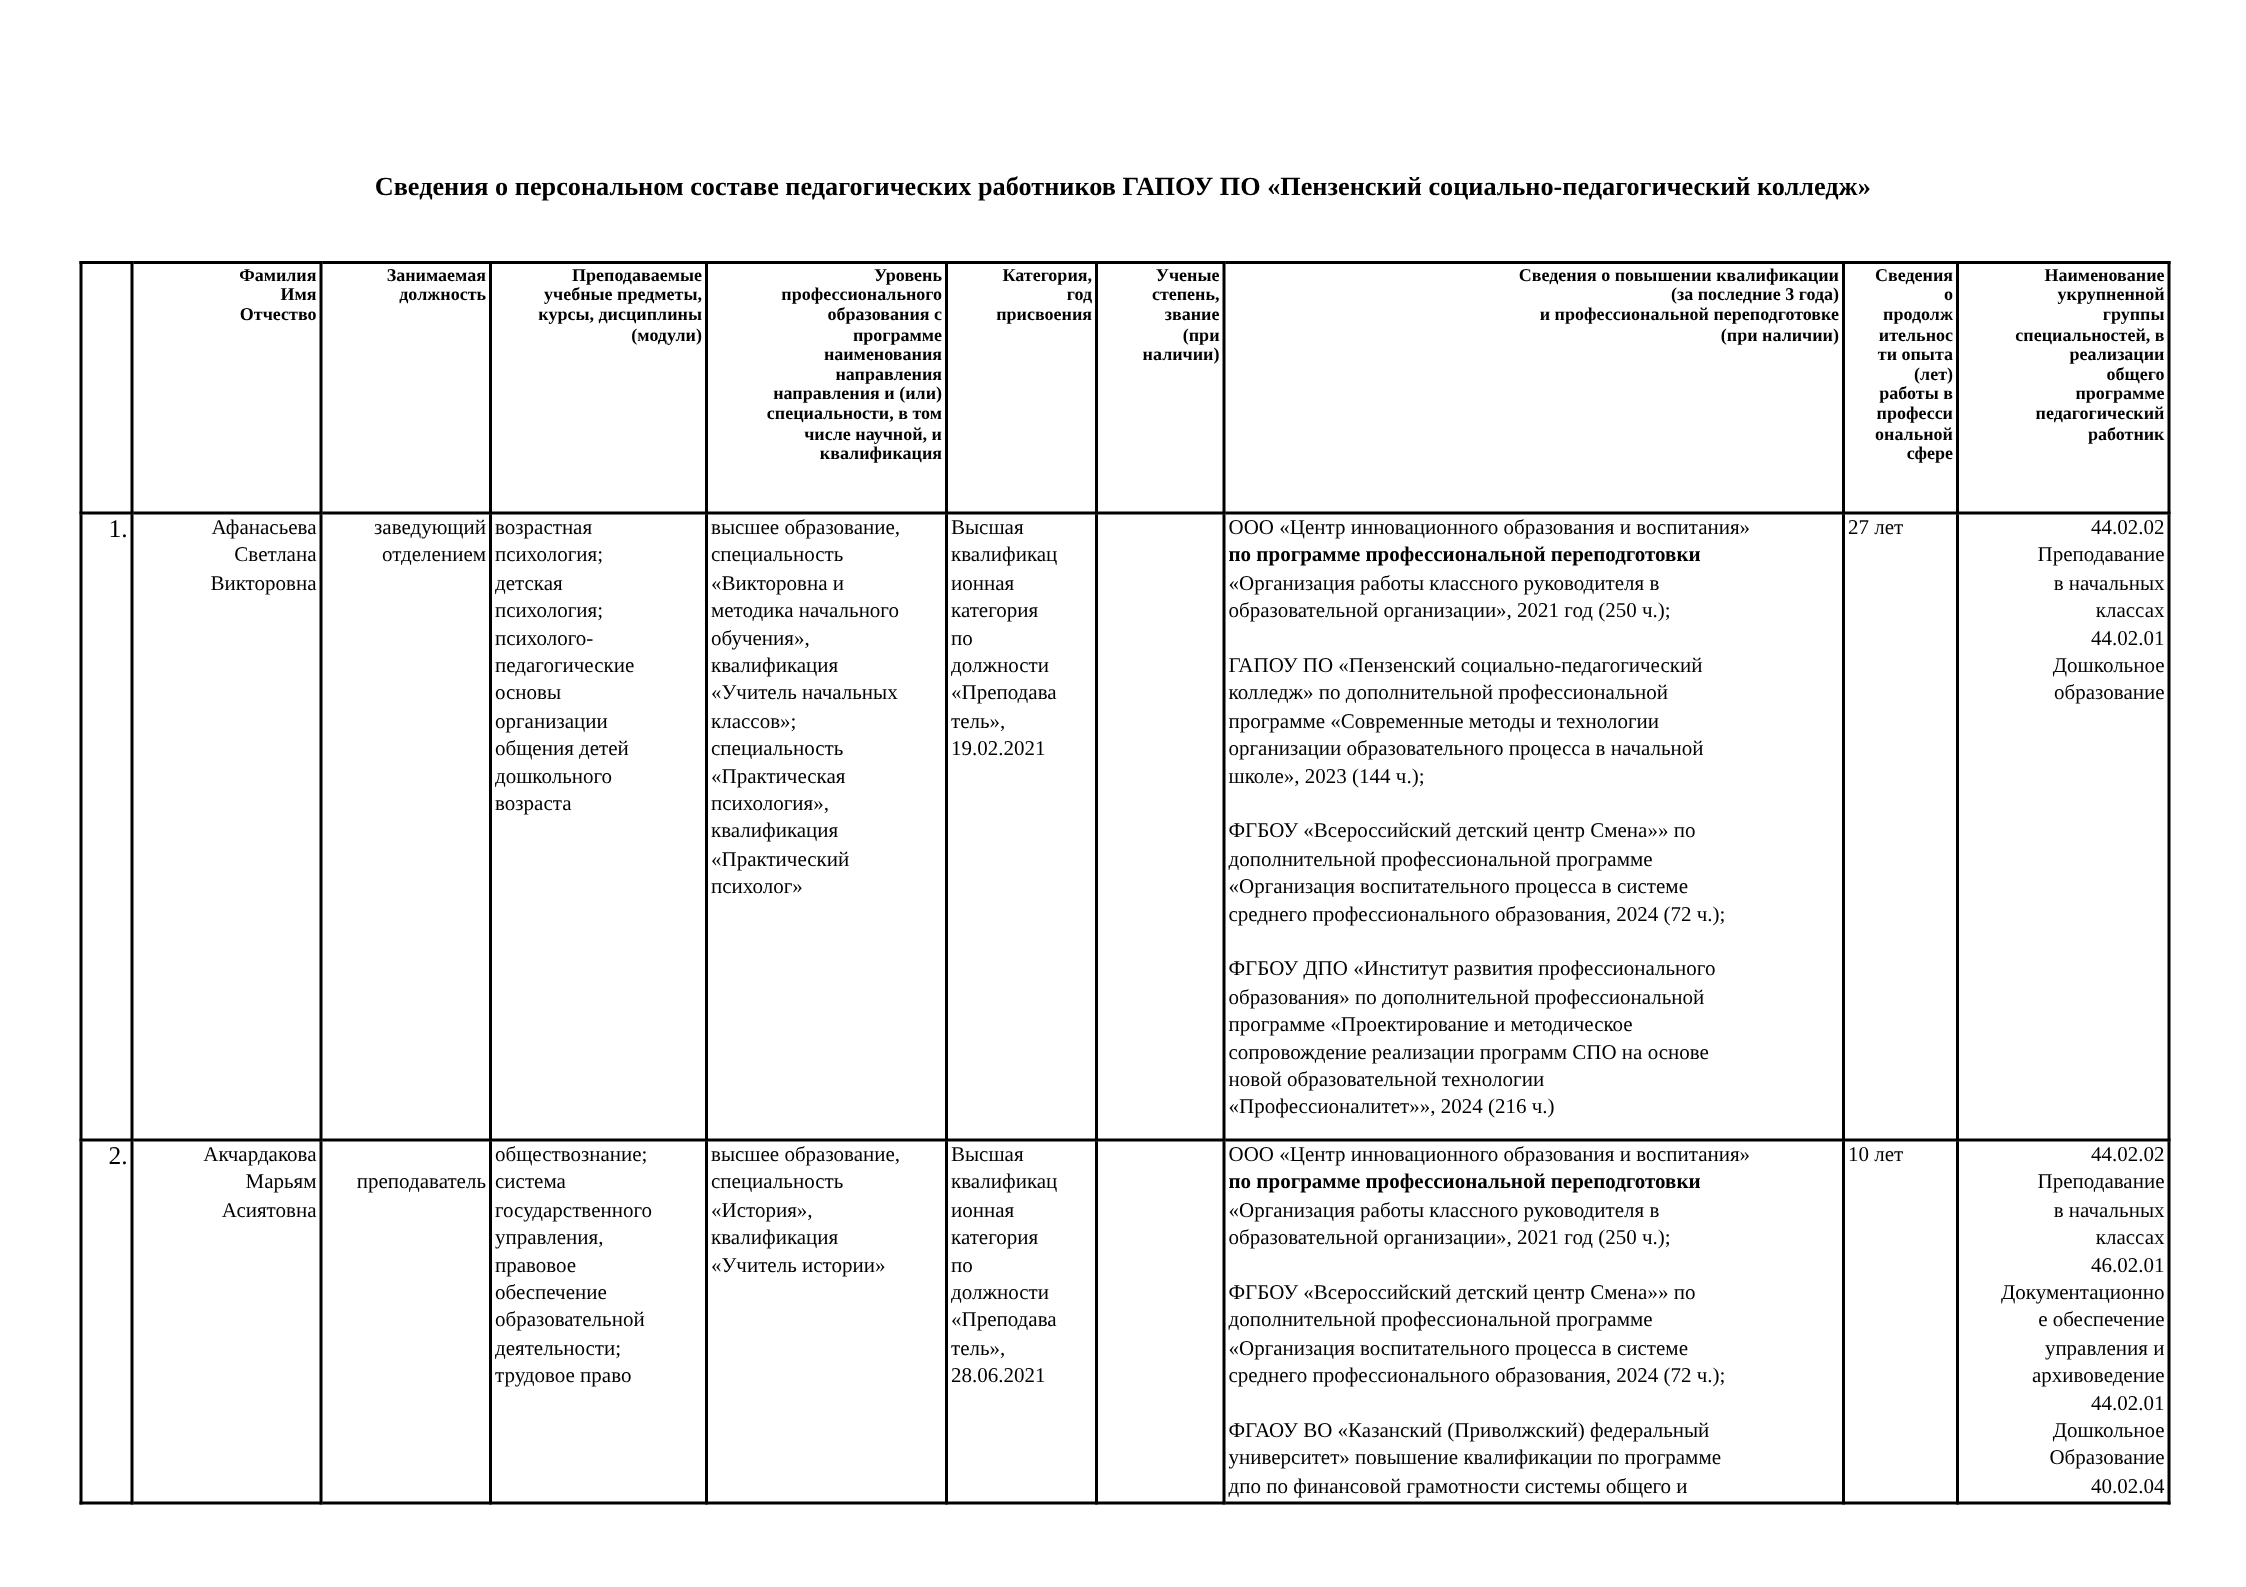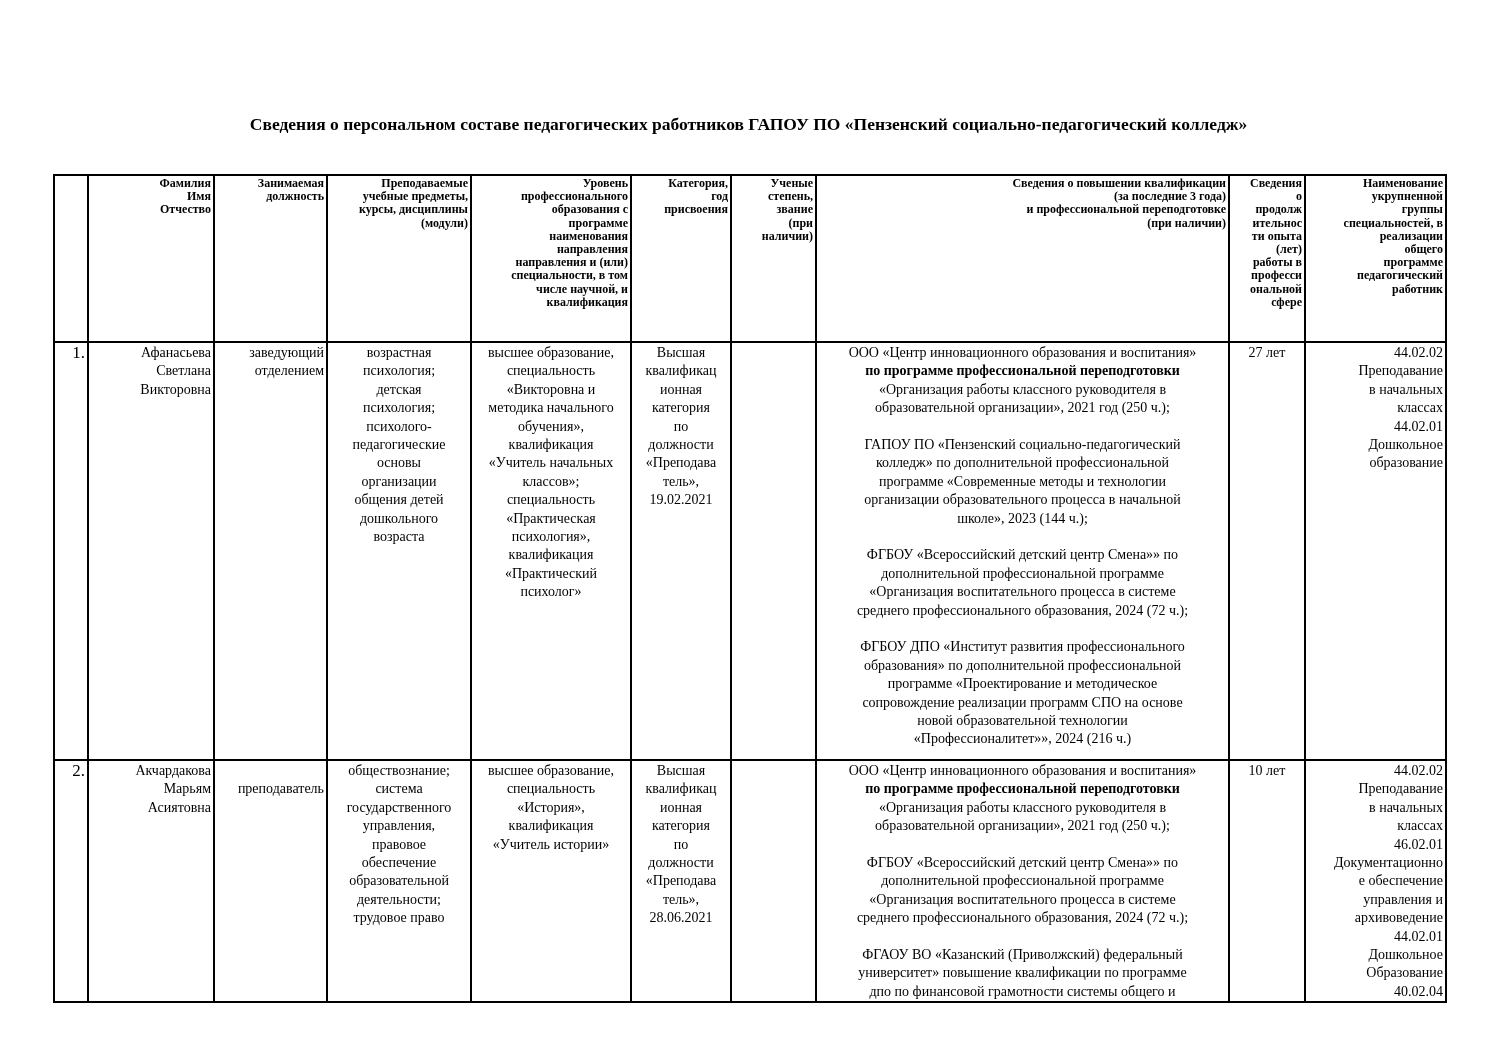--- a/index.html
+++ b/index.html
@@ -8,21 +8,21 @@
   .title { position: absolute; left: 0; top: 114px; width: 1497px; text-align: center;
            font-size: 17.5px; font-weight: bold; letter-spacing: 0px; }
   table.staff { position: absolute; left: 53px; top: 174px; border-collapse: collapse;
                 table-layout: fixed; width: 1392px; }
   table.staff td, table.staff th { border: 2px solid #000; vertical-align: top;
                 padding: 1px 2px 0 2px; overflow: hidden; }
   table.staff th { font-size: 12px; font-weight: bold; line-height: 13.2px; text-align: right; height: 164px; }
   table.staff td { font-size: 14px; line-height: 18.4px; }
   .c-num { text-align: right; font-size: 17px !important; padding-right: 2px !important; }
   .c-left { text-align: right; }
-  .c-center { text-align: center; }
+  .c-center { text-align: left; }
   .par { margin: 0 0 18.4px 0; }
   .par:last-child { margin-bottom: 0; }
   .bold { font-weight: bold; }
   tr.row1 td { height: 415px; }
   tr.row2 td { height: 238px; }
   .line { display: block; }
 </style>
 </head>
 <body>
 

